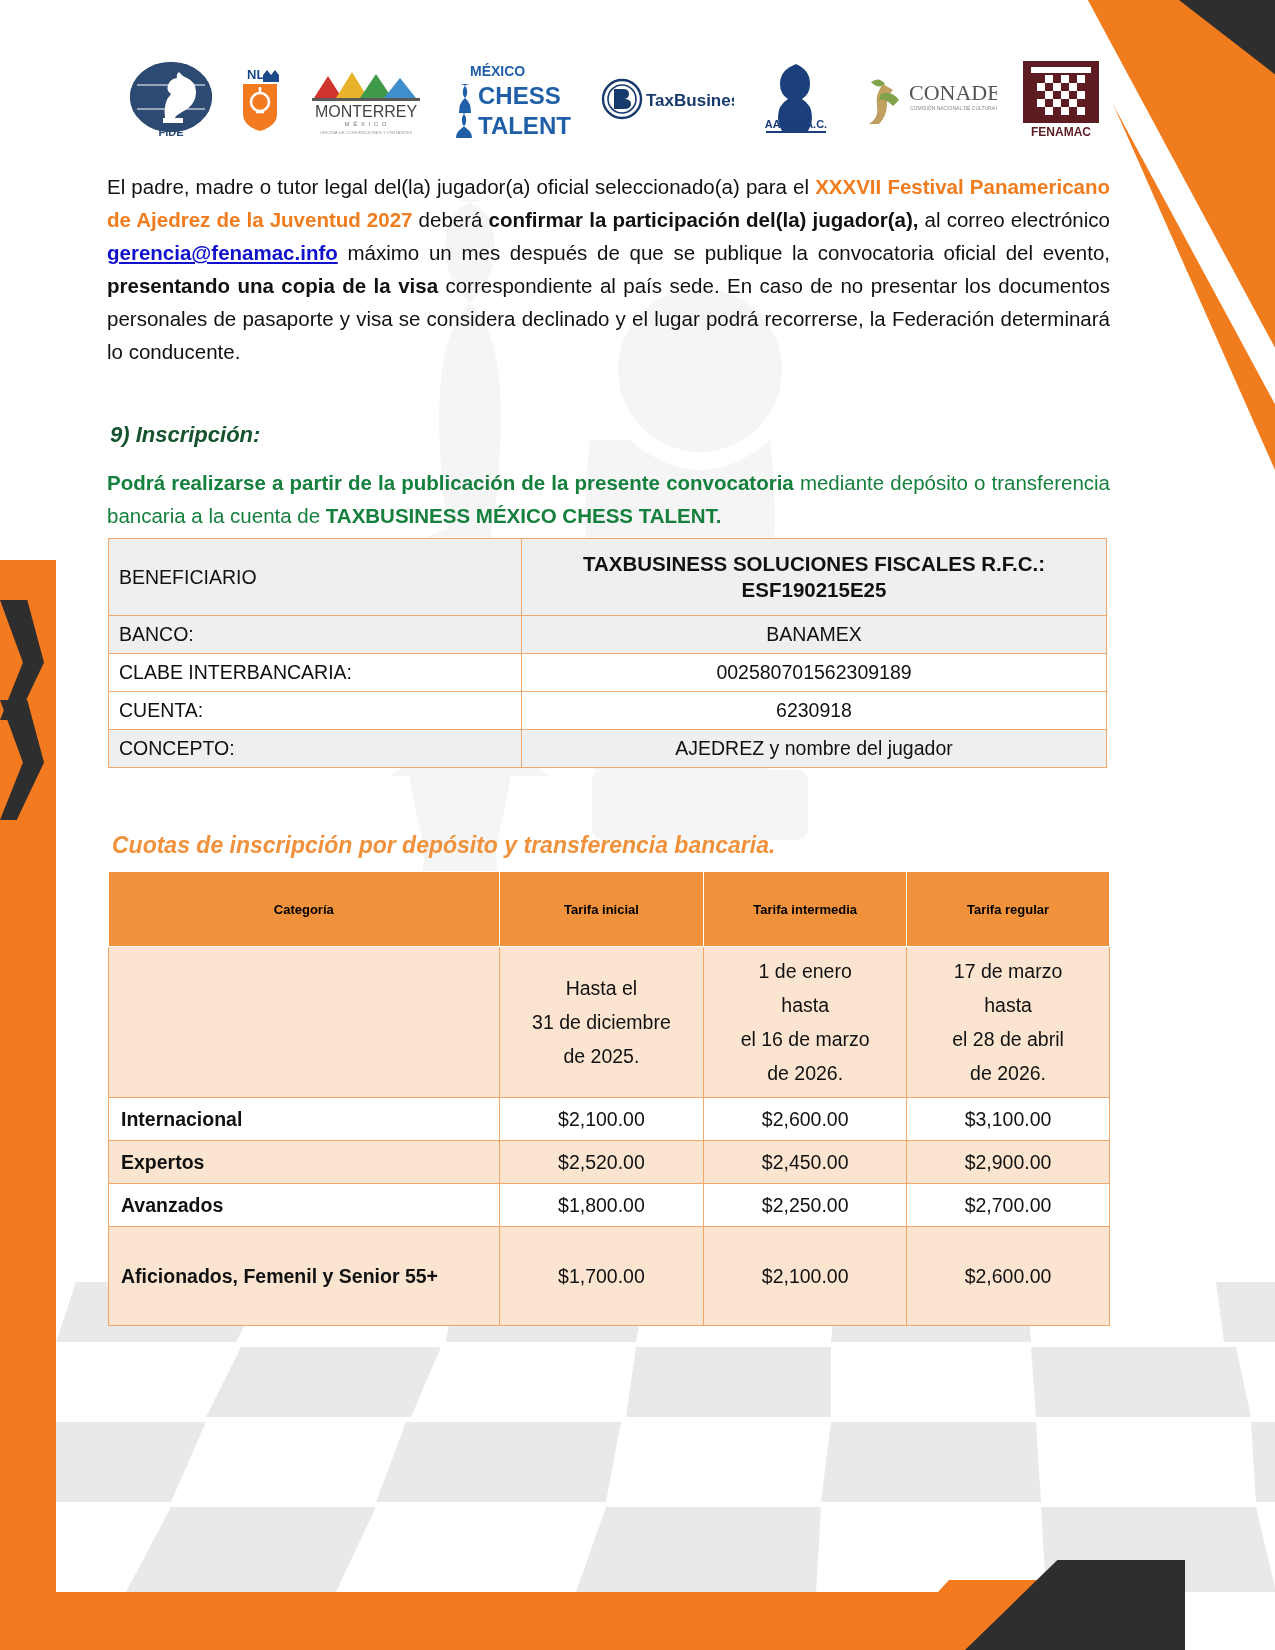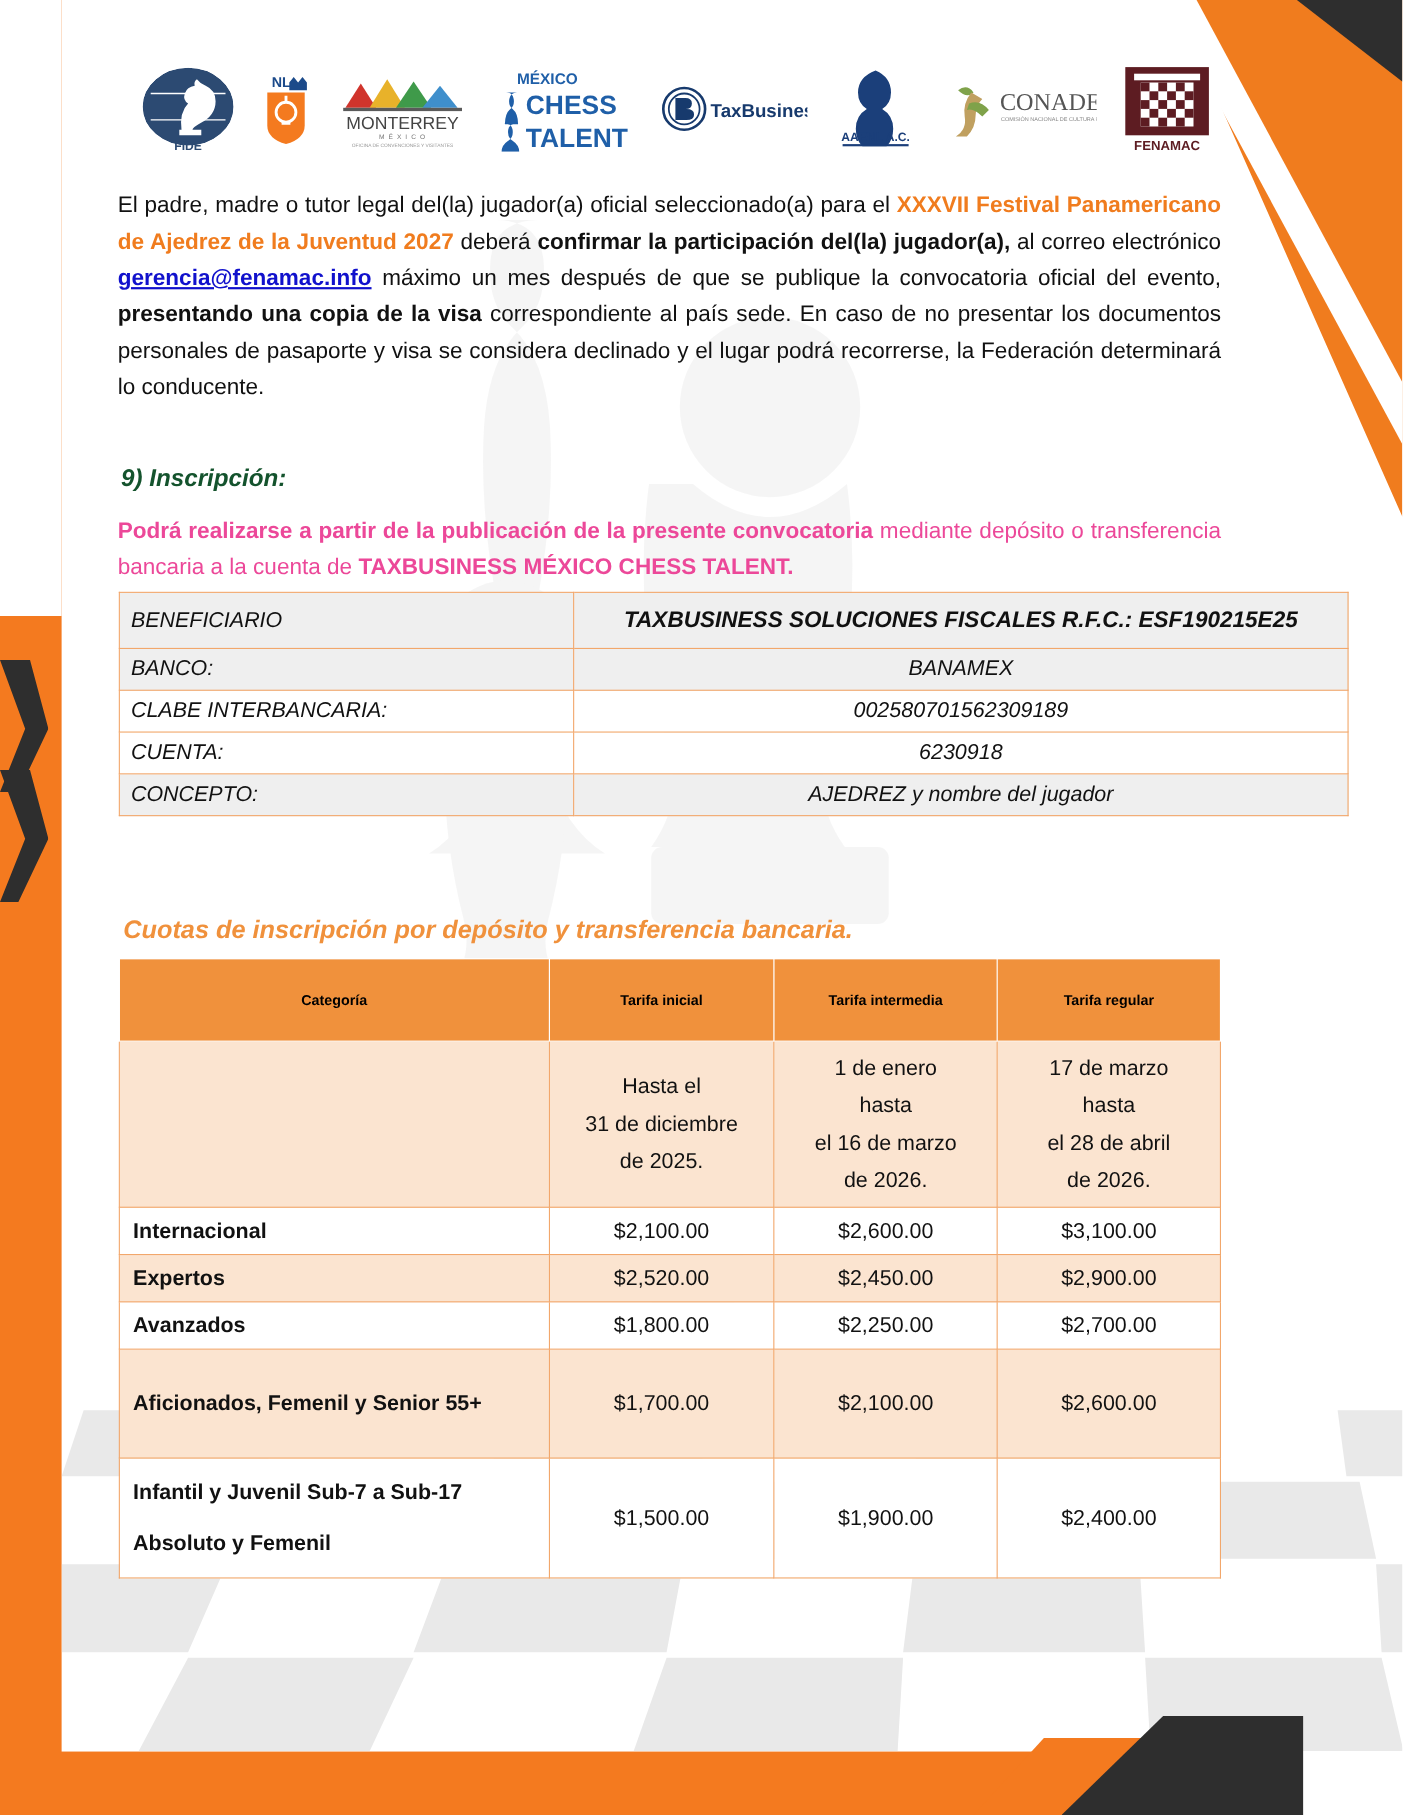--- a/index.html
+++ b/index.html
@@ -92,28 +92,28 @@
   .orange-b{color:#f07c1e;font-weight:bold;}
   .mail{color:#1111cc;font-weight:bold;text-decoration:underline;}
 
   .h-section{
     position:absolute;left:110px;top:422px;
     font-size:22px;font-weight:bold;font-style:italic;color:#14532d;
   }
 
   .para2{
     position:absolute;left:107px;top:466px;width:1003px;
-    font-size:20.5px;line-height:33px;color:#ec4899;text-align:justify;
+    font-size:20.5px;line-height:33px;color:#15803d;text-align:justify;
   }
 
   
   table{border-collapse:collapse;}
   .bank-table{
-    position:absolute;left:108px;top:538px;width:1118px;
-    font-size:19.5px;color:#111;font-style:italic;
+    position:absolute;left:108px;top:538px;width:999px;
+    font-size:19.5px;color:#111;
   }
   .bank-table td{
     border:1px solid #f2a76b;
     padding:7px 10px;
     vertical-align:middle;
   }
   .bank-table td.k{width:392px;background:#efefef;}
   .bank-table td.v{text-align:center;background:#efefef;}
   .bank-table tr.white td{background:#ffffff;}
   .bank-table td.head-v{font-weight:bold;font-size:20.5px;line-height:26px;padding:12px 10px;}
@@ -400,22 +400,16 @@
         <td class="num">$1,800.00</td>
         <td class="num">$2,250.00</td>
         <td class="num">$2,700.00</td>
       </tr>
       <tr class="peach">
         <td class="cat" style="height:86px">Aficionados, Femenil y Senior 55+</td>
         <td class="num">$1,700.00</td>
         <td class="num">$2,100.00</td>
         <td class="num">$2,600.00</td>
       </tr>
-      <tr class="plain">
-        <td class="cat" style="height:96px;line-height:46px">Infantil y Juvenil Sub-7 a Sub-17 Absoluto y Femenil</td>
-        <td class="num">$1,500.00</td>
-        <td class="num">$1,900.00</td>
-        <td class="num">$2,400.00</td>
-      </tr>
     </tbody>
   </table>
 
 </div>
 
 </body></html>

